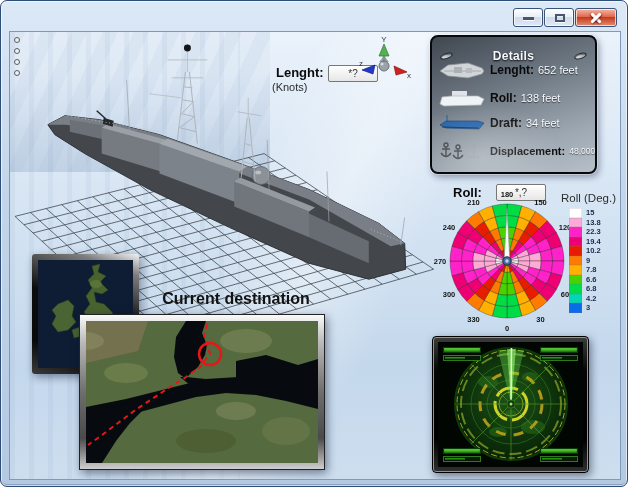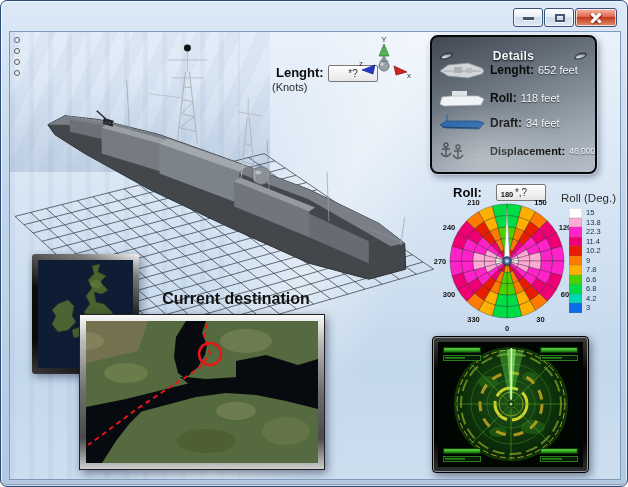--- a/index.html
+++ b/index.html
@@ -64,21 +64,21 @@
   .d-value{font-size:11px;color:#f5f8fb;text-shadow:0 1px 1px rgba(0,0,0,.6);white-space:nowrap;}
   .d-row.small .d-label{font-size:11px;} .d-row.small .d-value{font-size:8.5px;}
 
   .roll-label{position:absolute;left:443px;top:153px;font-size:13px;font-weight:bold;color:#0b0b0b;}
   .polar-svg{position:absolute;left:419px;top:151px;}
   .legend{position:absolute;left:551px;top:160px;width:70px;}
   .legend-title{font-size:11.5px;color:#2d2d2d;margin-bottom:4px;white-space:nowrap;}
   .legend-rows{margin-left:8px;}
   .legend-row{display:flex;align-items:center;height:9.5px;}
   .legend-sw{width:13px;height:9.5px;flex:0 0 13px;box-shadow:inset 0 0 0 .5px rgba(120,120,120,.35);}
-  .legend-val{font-size:7.5px;font-weight:normal;color:#18284a;margin-left:4px;line-height:9.5px;}
+  .legend-val{font-size:7.5px;font-weight:bold;color:#18284a;margin-left:4px;line-height:9.5px;}
 
   .ukmap{position:absolute;left:22px;top:222px;width:107px;height:120px;border-radius:3px;padding:6px;
     background:linear-gradient(200deg,#f2f2f2 0%,#7d7d7d 14%,#0c0c0c 45%,#090909 78%,#3a3a3a 100%);
     box-shadow:2px 3px 8px rgba(10,20,50,.45);}
   .ukmap-inner{width:100%;height:100%;background:#0e1d33;overflow:hidden;}
 
   .dest-label{position:absolute;left:142px;top:258px;width:168px;text-align:center;
     font-size:16px;font-weight:bold;color:#121212;}
   .bigmap{position:absolute;left:69px;top:282px;width:246px;height:156px;border:1px solid #222;padding:6px;
     background:linear-gradient(180deg,#fafafa 0%,#b9b9b9 18%,#6e6e6e 50%,#4a4a4a 80%,#cfcfcf 100%);
@@ -259,21 +259,21 @@
           <span class="d-value">652 feet</span>
         </div>
         <div class="d-row">
           <span class="d-icon">
             <svg width="48" height="20" viewBox="0 0 48 20">
               <rect x="14" y="3" width="15" height="6" fill="#dfe3e7"></rect>
               <polygon points="2,16 4,9 14,8 40,8 46,11 43,17 6,18" fill="#f0f3f6" stroke="#b0b5ba" stroke-width="0.7"></polygon>
             </svg>
             </span>
           <span class="d-label">Roll:</span>
-          <span class="d-value">118 feet</span>
+          <span class="d-value">138 feet</span>
         </div>
         <div class="d-row">
           <span class="d-icon">
             <svg width="48" height="18" viewBox="0 0 48 18">
               <line x1="9" y1="8" x2="9" y2="1" stroke="#1f5fa8" stroke-width="1.2"></line>
               <polygon points="2,11 8,7 40,7 46,9 41,15 8,14" fill="#1f5fa8" stroke="#123c6e" stroke-width="0.7"></polygon>
               <line x1="4" y1="13" x2="40" y2="14" stroke="#0d2c52" stroke-width="1.2"></line>
             </svg>
             </span>
           <span class="d-label">Draft:</span>
@@ -461,21 +461,21 @@
           <div class="legend-row">
             <span class="legend-sw" style="background: rgb(255, 170, 214);"></span>
             <span class="legend-val">13.8</span>
           </div>
           <div class="legend-row">
             <span class="legend-sw" style="background: rgb(255, 34, 200);"></span>
             <span class="legend-val">22.3</span>
           </div>
           <div class="legend-row">
             <span class="legend-sw" style="background: rgb(238, 0, 116);"></span>
-            <span class="legend-val">11.4</span>
+            <span class="legend-val">19.4</span>
           </div>
           <div class="legend-row">
             <span class="legend-sw" style="background: rgb(232, 28, 0);"></span>
             <span class="legend-val">10.2</span>
           </div>
           <div class="legend-row">
             <span class="legend-sw" style="background: rgb(255, 122, 0);"></span>
             <span class="legend-val">9</span>
           </div>
           <div class="legend-row">

